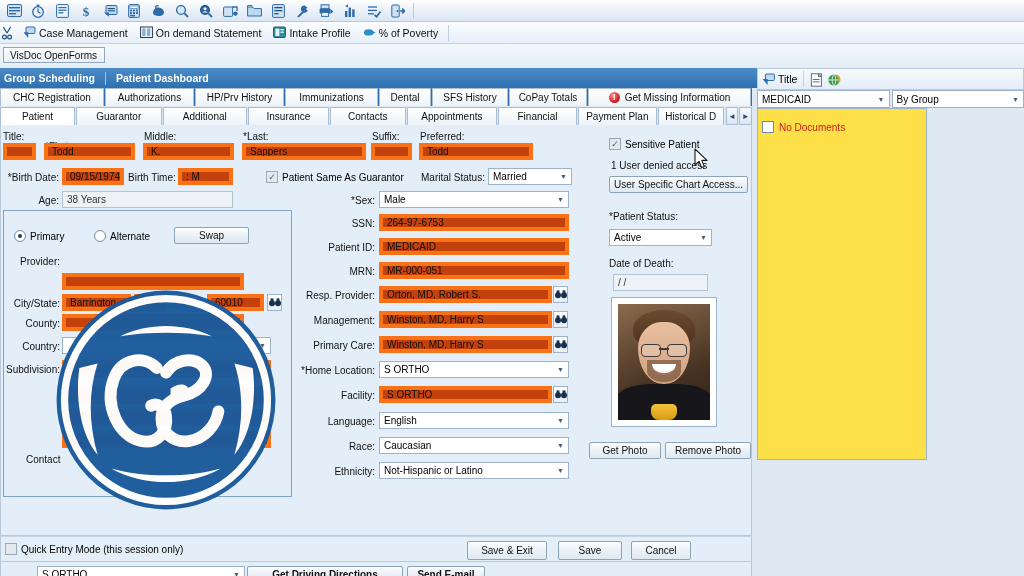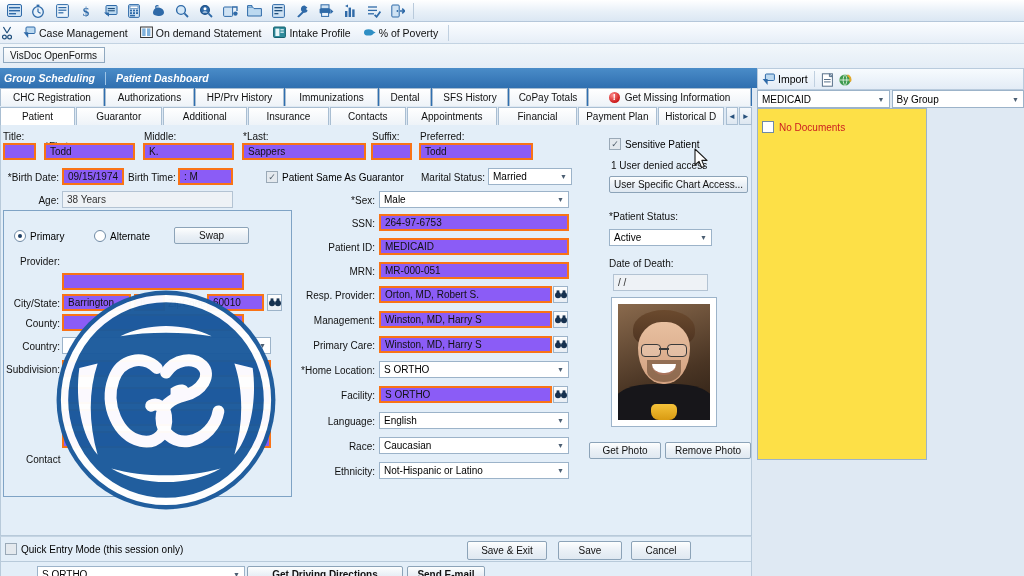--- a/index.html
+++ b/index.html
@@ -47,21 +47,21 @@
   }
   .toolbar-pad{
     position:absolute;left:0;top:44px;width:1024px;height:24px;
     background:linear-gradient(#f2f7fb,#e4edf6);border-bottom:1px solid #b9cbdd;
   }
 
   
   .blue-band{
     position:absolute;left:0;top:68px;width:862px;height:20px;
     background:linear-gradient(#4a8cc8,#2f6fb0);
-    display:flex;align-items:center;color:#fff;font-weight:bold;font-size:10.5px;font-style:italic;
+    display:flex;align-items:center;color:#fff;font-weight:bold;font-size:10.5px;
   }
   .bb-item{padding:0 10px 0 4px;}
   .bb-div{width:1px;height:13px;background:#9dc4e6;margin:0 6px 0 0;}
 
   
   .tabrow{position:absolute;left:0;width:752px;height:18px;display:flex;align-items:stretch;}
   .tabrow.r1{top:88px;background:#2f6fb0;}
   .tabrow.r2{top:107px;background:#dce8f4;}
   .tab{
     background:linear-gradient(#ffffff,#eef3f8);
@@ -85,21 +85,21 @@
   }
 
   
   .form-panel{
     position:absolute;left:0;top:125px;width:752px;height:411px;
     background:#e3eef8;border:1px solid #b8cada;border-top:none;box-sizing:border-box;
   }
   .lbl{font-size:10px;color:#111;position:absolute;white-space:nowrap;}
   .lbl.r{text-align:right;}
   .fld{
-    position:absolute;background:#8b5cf6;border:2px solid #f97316;
+    position:absolute;background:#c2410c;border:4px solid #f97316;
     font-size:10px;color:#111;padding:0 0 0 4px;box-sizing:border-box;
     display:flex;align-items:center;height:17px;white-space:nowrap;overflow:hidden;
   }
   .fld.ro{background:#eef2f6;color:#333;border:1px solid #b3c3d3;}
   .combo{position:absolute;background:#fff;border:1px solid #9cb3c9;height:17px;
     font-size:10px;display:flex;align-items:center;padding-left:4px;box-sizing:border-box;}
   .combo .arw{margin-left:auto;margin-right:4px;font-size:7px;color:#4b5e72;}
   .bino{
     position:absolute;width:15px;height:17px;border:1px solid #9cb3c9;background:linear-gradient(#fdfdfd,#e9eef4);
     display:flex;align-items:center;justify-content:center;box-sizing:border-box;color:#16314f;font-size:10px;
@@ -687,21 +687,21 @@
   </div>
 
   <div class="doc-toolbar">
     <div class="doc-imp">
       <span class="tt-ico">
         <svg width="14" height="13" viewBox="0 0 14 13">
             <rect x="3.4" y="1" width="9" height="6.5" rx="1" fill="#bcd9f0" stroke="#2f6aa8"></rect>
             <path d="M0.6 6 L5.6 6 L5.6 12 Z" fill="#2f6aa8"></path>
           </svg>
       </span>
-      <span>Import</span>
+      <span>Title</span>
     </div>
     <span class="tt-sep"></span>
     <span class="tt-ico">
       <svg width="13" height="14" viewBox="0 0 13 14">
           <rect x="1.4" y="0.8" width="10" height="12.4" fill="#fff" stroke="#59718a"></rect>
           <path d="M8.4 0.8 L11.4 3.6 L8.4 3.6 Z" fill="#bcd9f0" stroke="#59718a"></path>
           <rect x="3" y="6" width="6.6" height="1" fill="#59718a"></rect>
           <rect x="3" y="8.4" width="6.6" height="1" fill="#59718a"></rect>
         </svg>
     </span>

